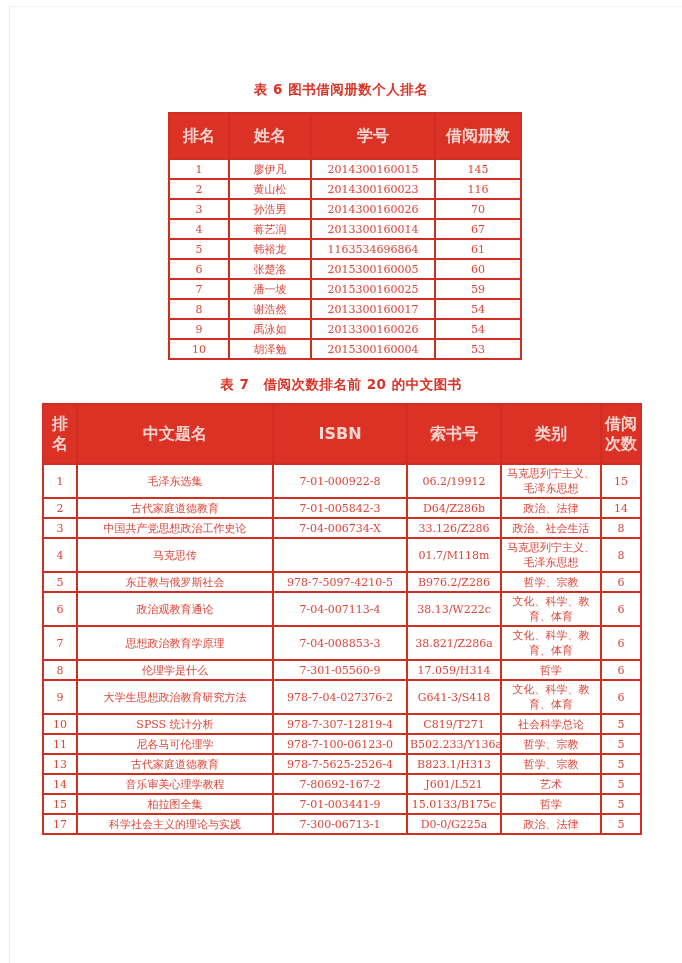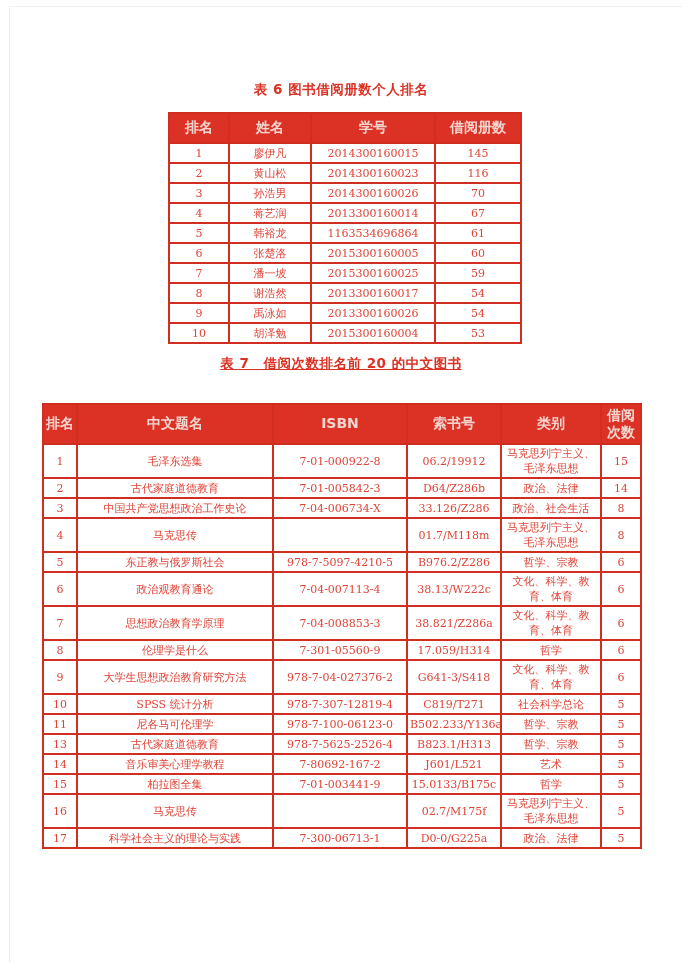--- a/index.html
+++ b/index.html
@@ -19,36 +19,36 @@
   .tbl-title {
     position: absolute; left: 0; width: 682px;
     text-align: center;
     color: #dc3226;
     font-weight: bold;
     font-size: 13.5px;
     letter-spacing: 0.5px;
     font-family: "DejaVu Sans", sans-serif;
   }
   #t6-title { top: 81px; }
-  #t7-title { top: 355px; text-decoration: underline; }
+  #t7-title { top: 376px; }
   table.doc {
     border-collapse: collapse;
     table-layout: fixed;
     position: absolute;
     border: 2px solid #cf2e21;
   }
   #table6 { left: 168px; top: 112px; width: 352px; }
   #table7 { left: 42px;  top: 403px; width: 598px; }
   table.doc th {
     background: #dc3226;
     color: #f3d6d0;
     font-weight: bold;
-    font-size: 14px;
+    font-size: 16px;
     border: 2px solid #cf2e21;
-    padding: 1px 1px;
+    padding: 9px 1px;
     line-height: 1.25;
     text-align: center;
     vertical-align: middle;
     font-family: "DejaVu Sans", sans-serif;
   }
   table.doc td {
     border: 2px solid #cf2e21;
     color: #e04438;
     font-size: 11px;
     text-align: center;
@@ -277,28 +277,20 @@
       </tr>
       <tr>
         <td>15</td>
         <td>柏拉图全集</td>
         <td>7-01-003441-9</td>
         <td>15.0133/B175c</td>
         <td>哲学</td>
         <td>5</td>
       </tr>
       <tr>
-        <td>16</td>
-        <td>马克思传</td>
-        <td></td>
-        <td>02.7/M175f</td>
-        <td>马克思列宁主义、毛泽东思想</td>
-        <td>5</td>
-      </tr>
-      <tr>
         <td>17</td>
         <td>科学社会主义的理论与实践</td>
         <td>7-300-06713-1</td>
         <td>D0-0/G225a</td>
         <td>政治、法律</td>
         <td>5</td>
       </tr>
     </tbody>
 </table>
 

